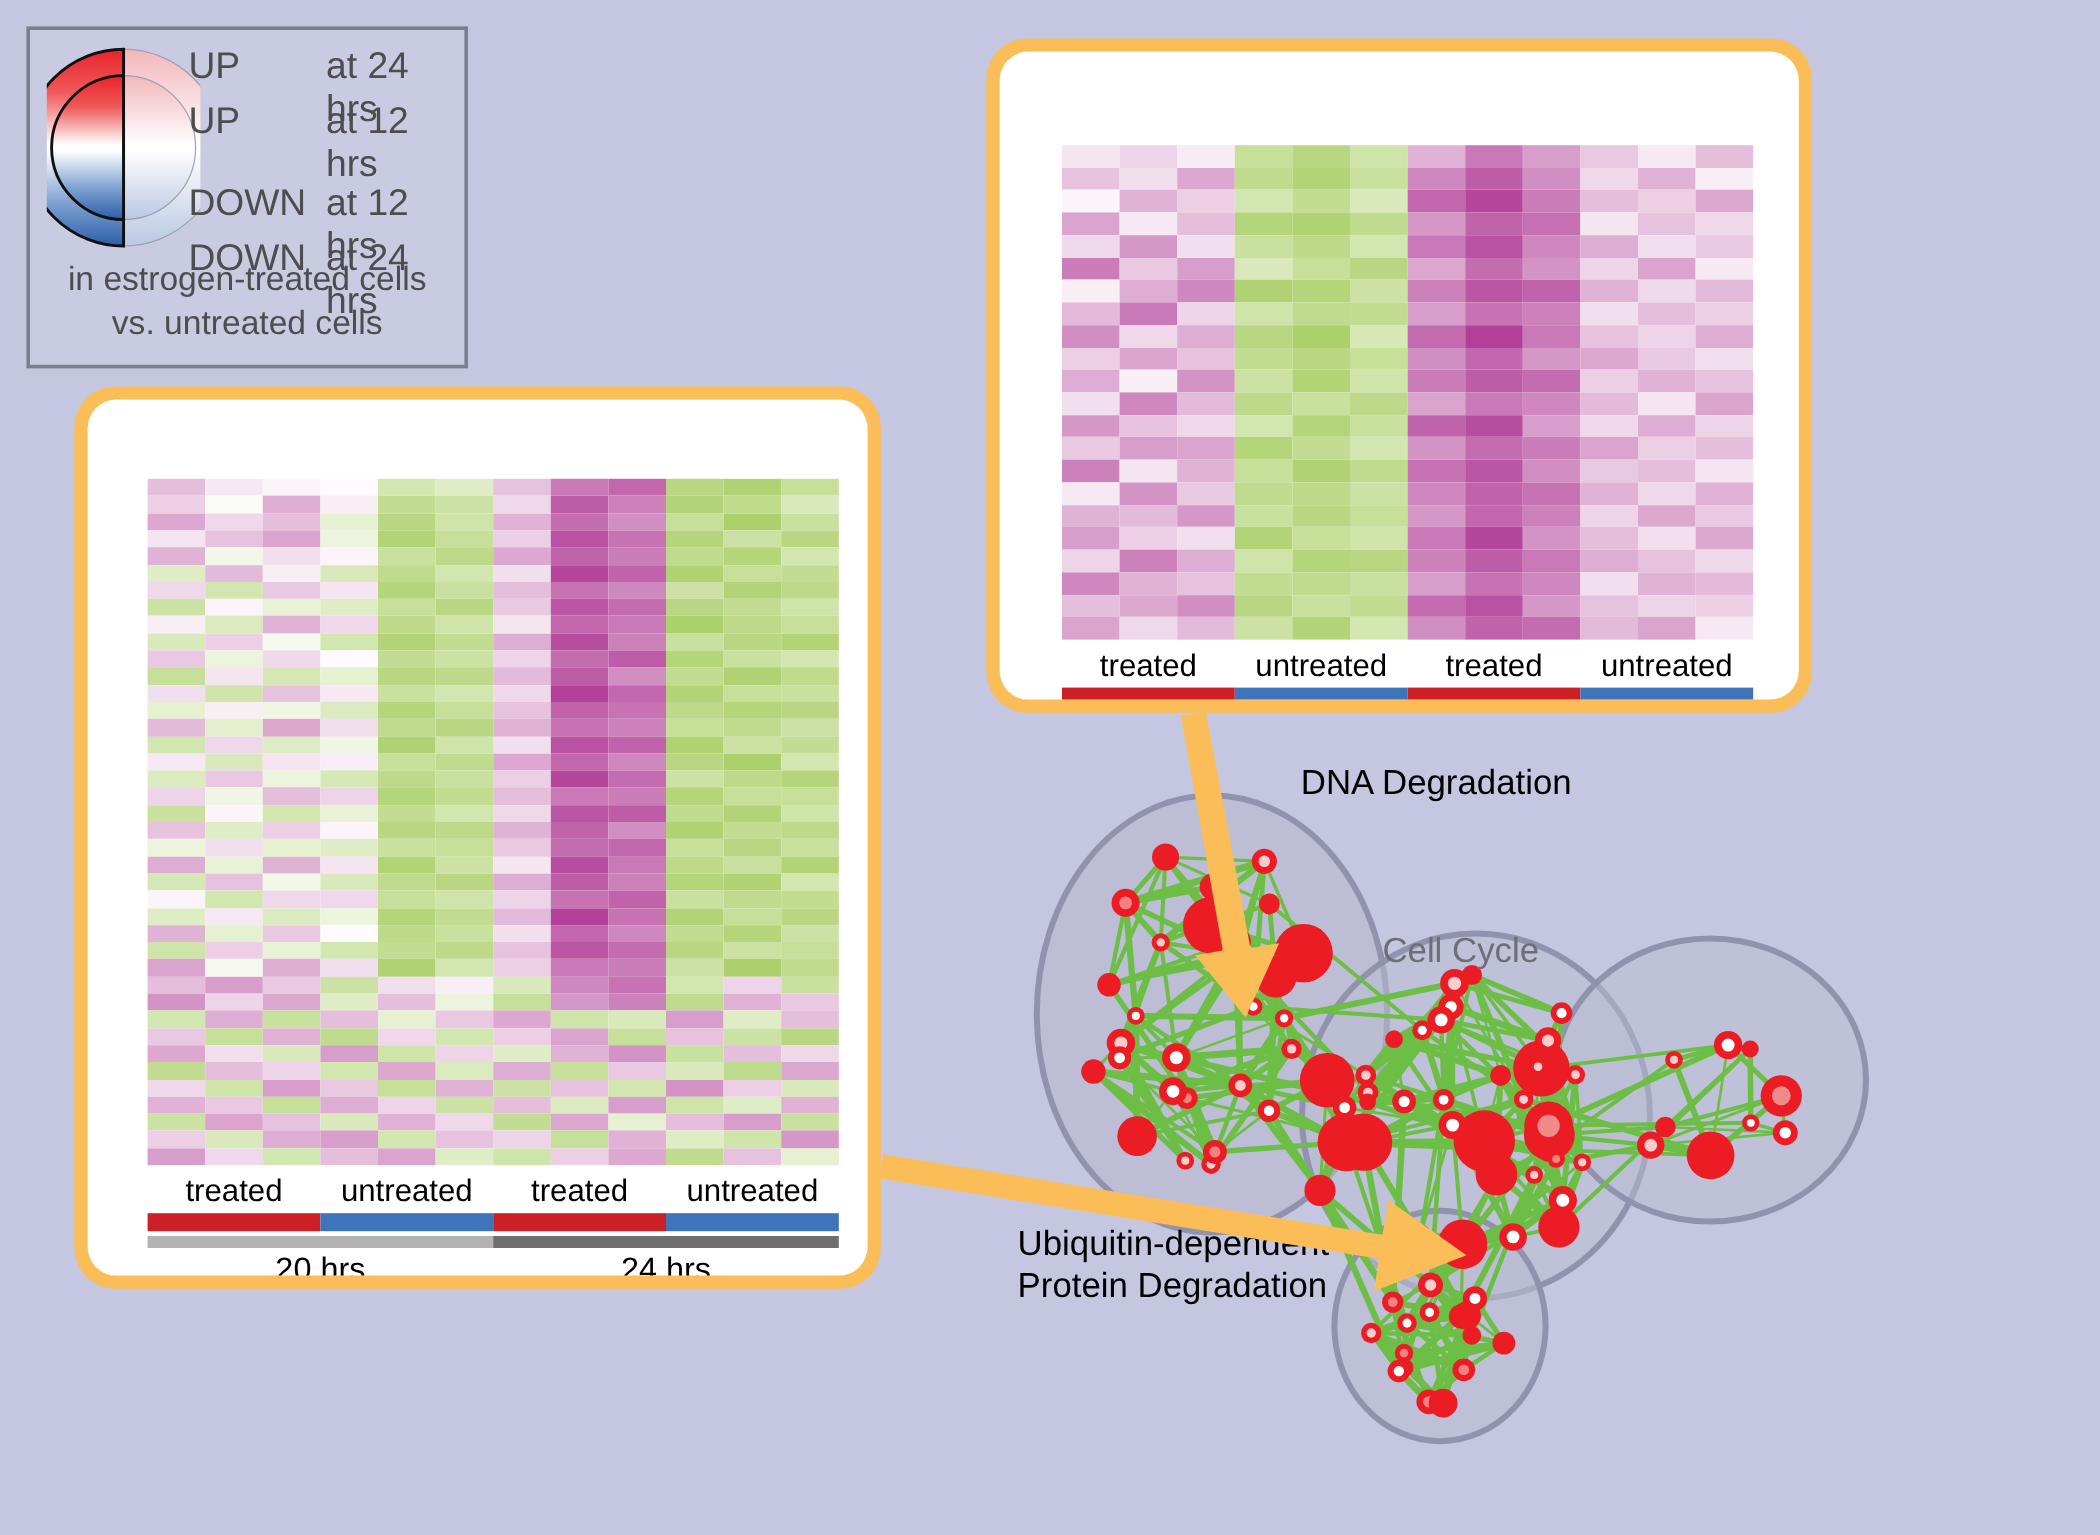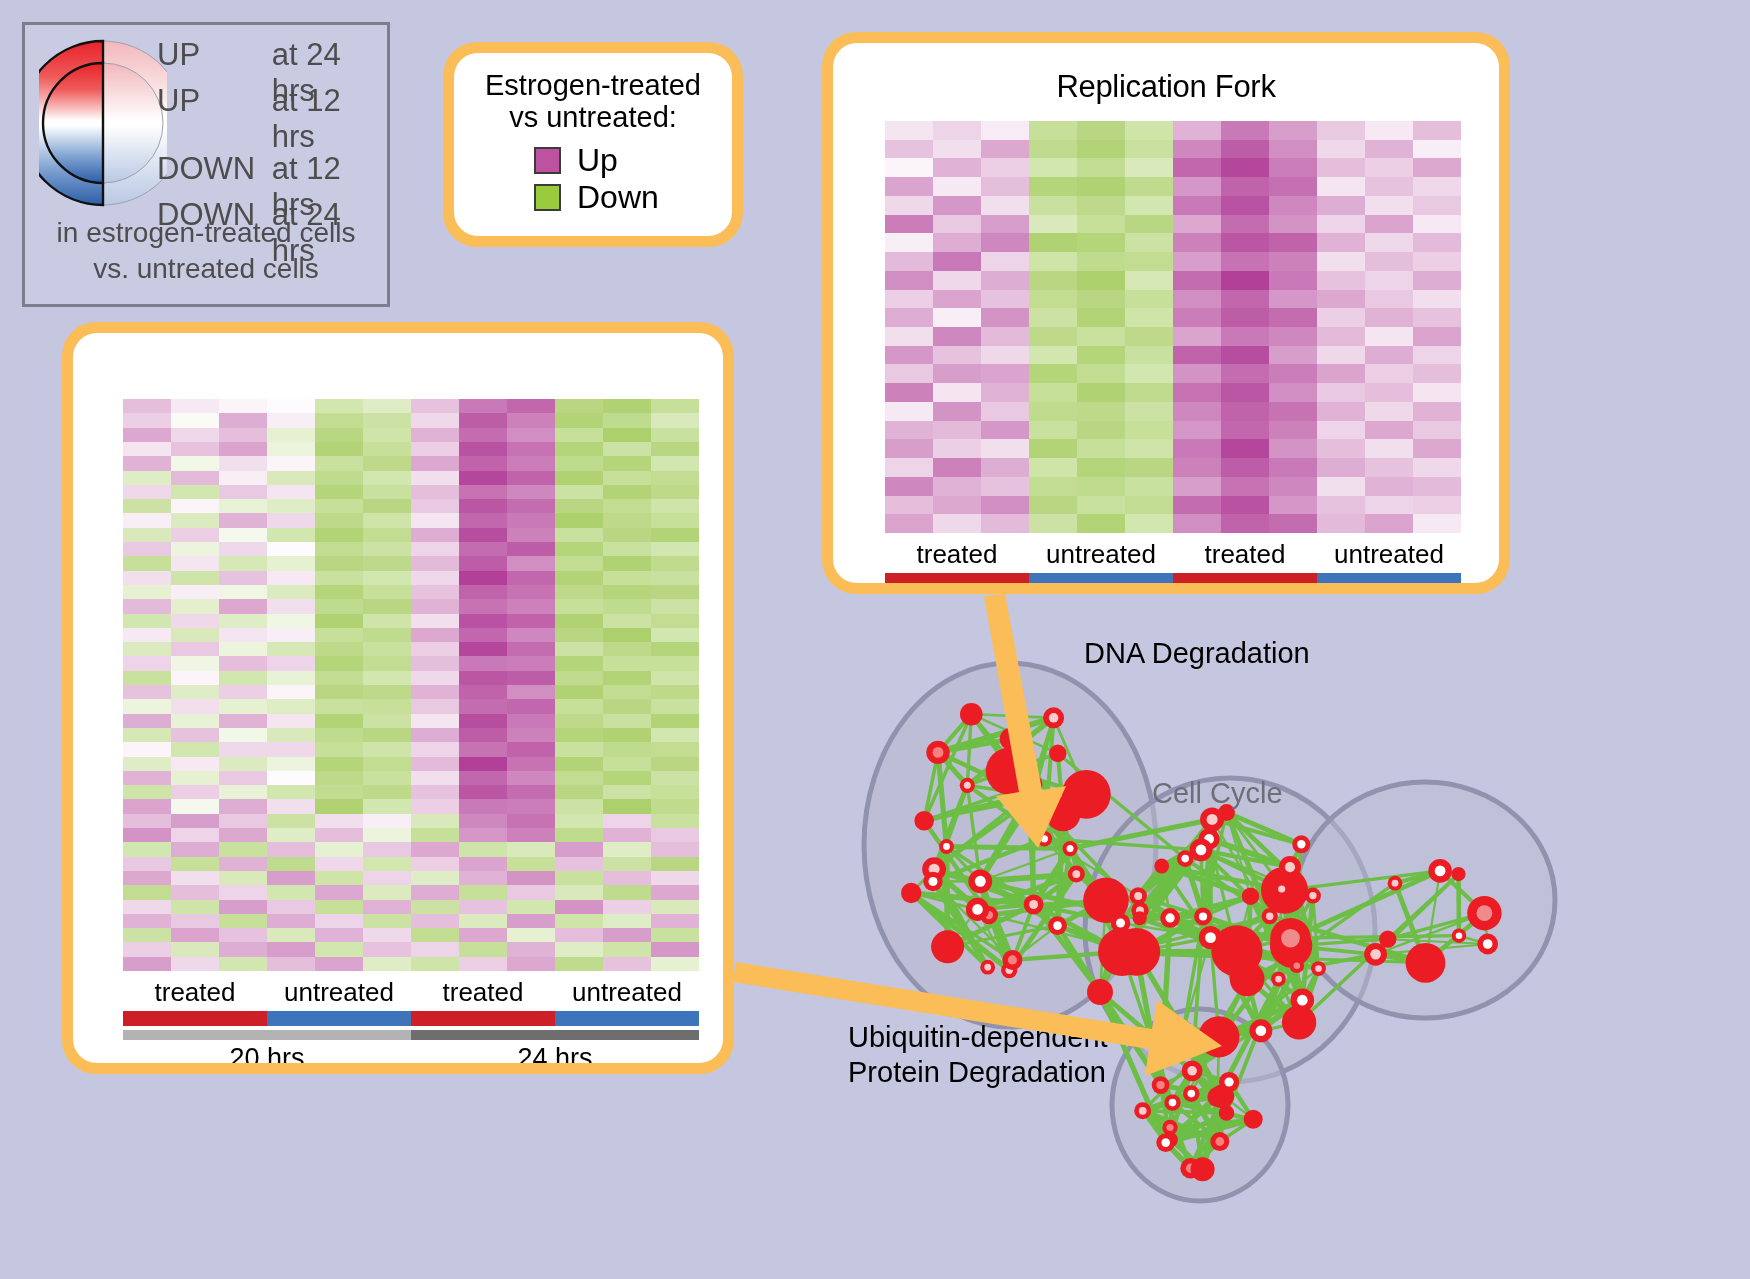--- a/index.html
+++ b/index.html
@@ -147,42 +147,23 @@
         <span class="key-when">at 24 hrs</span>
       </div>
     </div>
 
     <div id="key-caption">
       <div>in estrogen-treated cells</div>
       <div>vs. untreated cells</div>
     </div>
   </div>
 
-  <div class="panel" id="legendbox">
-    <div class="panel-inner">
-      <div class="legend-title">
-        <div>Estrogen-treated</div>
-        <div>vs untreated:</div>
-      </div>
-      <div class="legend-items">
-        <div class="legend-item">
-          <span class="swatch" id="sw-up" style="background: rgb(189, 82, 160);"></span>
-          <span class="legend-label">Up</span>
-        </div>
-        <div class="legend-item">
-          <span class="swatch" id="sw-down" style="background: rgb(154, 203, 60);"></span>
-          <span class="legend-label">Down</span>
-        </div>
-      </div>
-    </div>
-  </div>
 
   <div class="panel" id="rfpanel">
     <div class="panel-inner">
-      <div class="panel-title">Replication Fork</div>
       <div class="heatmap" id="hm-rf" style="left: 52px; top: 78px; width: 576px; height: 412px; grid-template-columns: repeat(12, 1fr); grid-template-rows: repeat(22, 1fr);">
           <div class="hm-cell" style="background:#f4e5f1"></div>
           <div class="hm-cell" style="background:#edd4e8"></div>
           <div class="hm-cell" style="background:#f7ecf5"></div>
           <div class="hm-cell" style="background:#c6df99"></div>
           <div class="hm-cell" style="background:#b9d782"></div>
           <div class="hm-cell" style="background:#cee4a8"></div>
           <div class="hm-cell" style="background:#e0b3d6"></div>
           <div class="hm-cell" style="background:#c979b7"></div>
           <div class="hm-cell" style="background:#d89ecb"></div>

